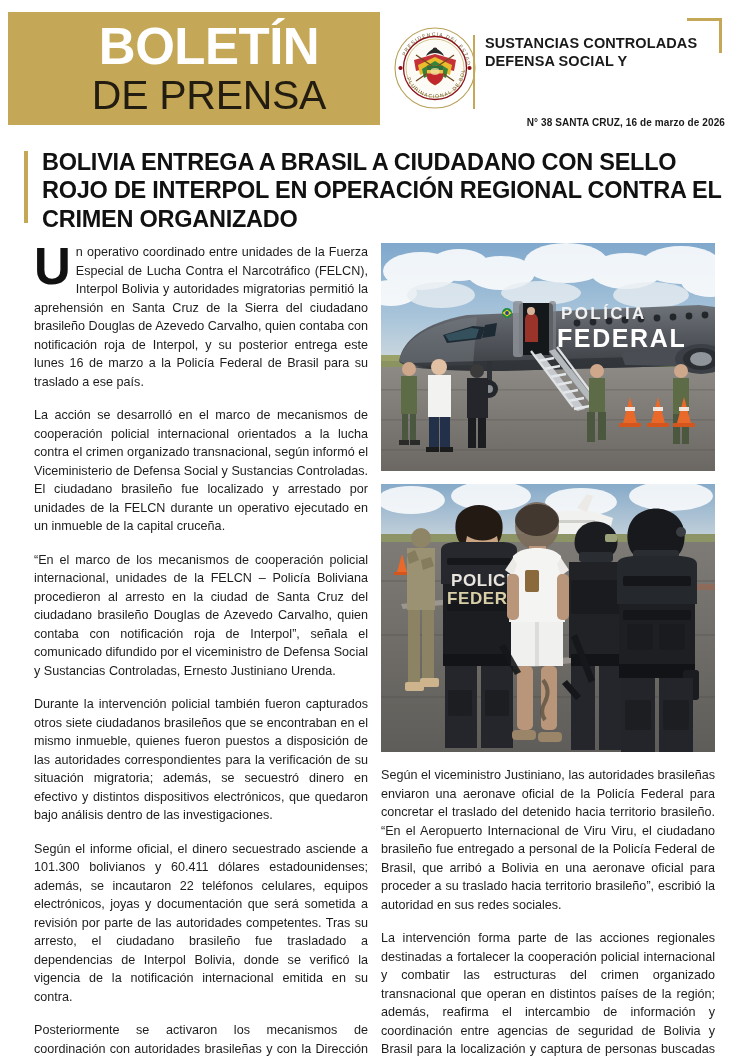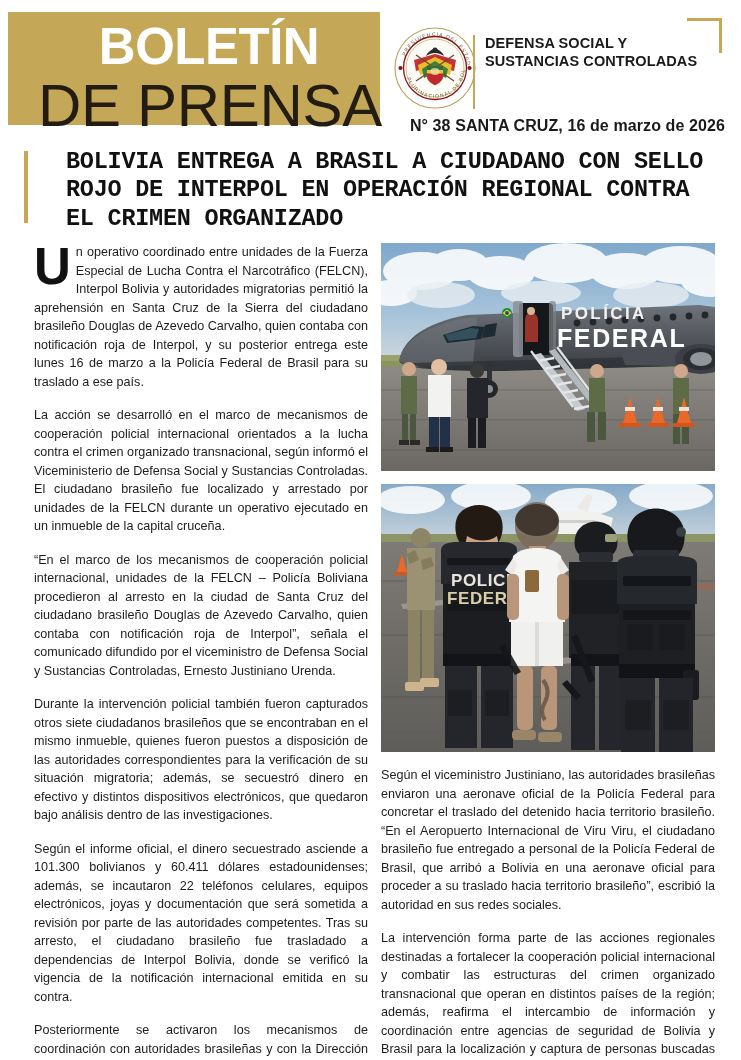--- a/index.html
+++ b/index.html
@@ -44,21 +44,21 @@
   }
   .masthead-line1 {
     font-size: 51px;
     font-weight: bold;
     letter-spacing: -0.5px;
     color: #ffffff;
     line-height: 1.02;
     white-space: nowrap;
   }
   .masthead-line2 {
-    font-size: 60px;
+    font-size: 41px;
     font-weight: normal;
     letter-spacing: -0.3px;
     color: #231c10;
     line-height: 1.05;
     margin-top: 1px;
     white-space: nowrap;
   }
 
   
   .corner-bracket {
@@ -109,21 +109,21 @@
     font-weight: bold;
     letter-spacing: 0.1px;
     line-height: 1.22;
     margin-top: 3px;
     text-transform: uppercase;
   }
   .issue-line {
     position: absolute;
     right: 16px;
     top: 117px;
-    font-size: 16px;
+    font-size: 10px;
     font-weight: bold;
     color: #1a1a1a;
     letter-spacing: 0.1px;
     white-space: nowrap;
     padding-left: 40px;
   }
 
   
   .headline-block {
     position: absolute;
@@ -134,28 +134,27 @@
   .headline-rule {
     position: absolute;
     left: 0;
     top: 3px;
     width: 4px;
     height: 72px;
     background: #c4a857;
   }
   .headline {
     margin: 0;
-    padding-left: 42px;
+    padding-left: 18px;
     font-size: 23.5px;
     font-weight: bold;
     line-height: 1.21;
     letter-spacing: -0.25px;
     color: #111111;
     text-transform: uppercase;
-    font-family: Liberation Mono, monospace;
   }
 
   
   .col-left {
     position: absolute;
     left: 34px;
     top: 243px;
     width: 334px;
   }
   .col-right-text-top {
@@ -260,22 +259,22 @@
         <path d="M33 42 h16 v4 h-16 z" fill="#2f6f3a"></path>
         <path d="M33 46 h16 v3.5 h-16 z" fill="#e8c24a"></path>
         <path d="M33 49.5 h16 v2.5 c0 4.5 -4 7.2 -8 9 c -4 -1.8 -8 -4.5 -8 -9 z" fill="#c1272d"></path>
         <ellipse cx="41" cy="47.5" rx="4.6" ry="3.4" fill="#f3e2a6" opacity="0.75"></ellipse>
       </svg>
     </div>
 
     <div class="ministry">
       <div class="ministry-rule"></div>
       <div class="ministry-main">
+        <div>SUSTANCIAS CONTROLADAS</div>
         <div>DEFENSA SOCIAL Y</div>
-        <div>SUSTANCIAS CONTROLADAS</div>
       </div>
     </div>
 
     <div class="issue-line">N° 38  SANTA CRUZ,  16 de marzo de 2026</div>
   </div>
 
   <div class="headline-block">
     <div class="headline-rule"></div>
     <h1 class="headline">BOLIVIA ENTREGA A BRASIL A CIUDADANO CON SELLO ROJO DE INTERPOL EN OPERACIÓN REGIONAL CONTRA EL CRIMEN ORGANIZADO</h1>
   </div>

